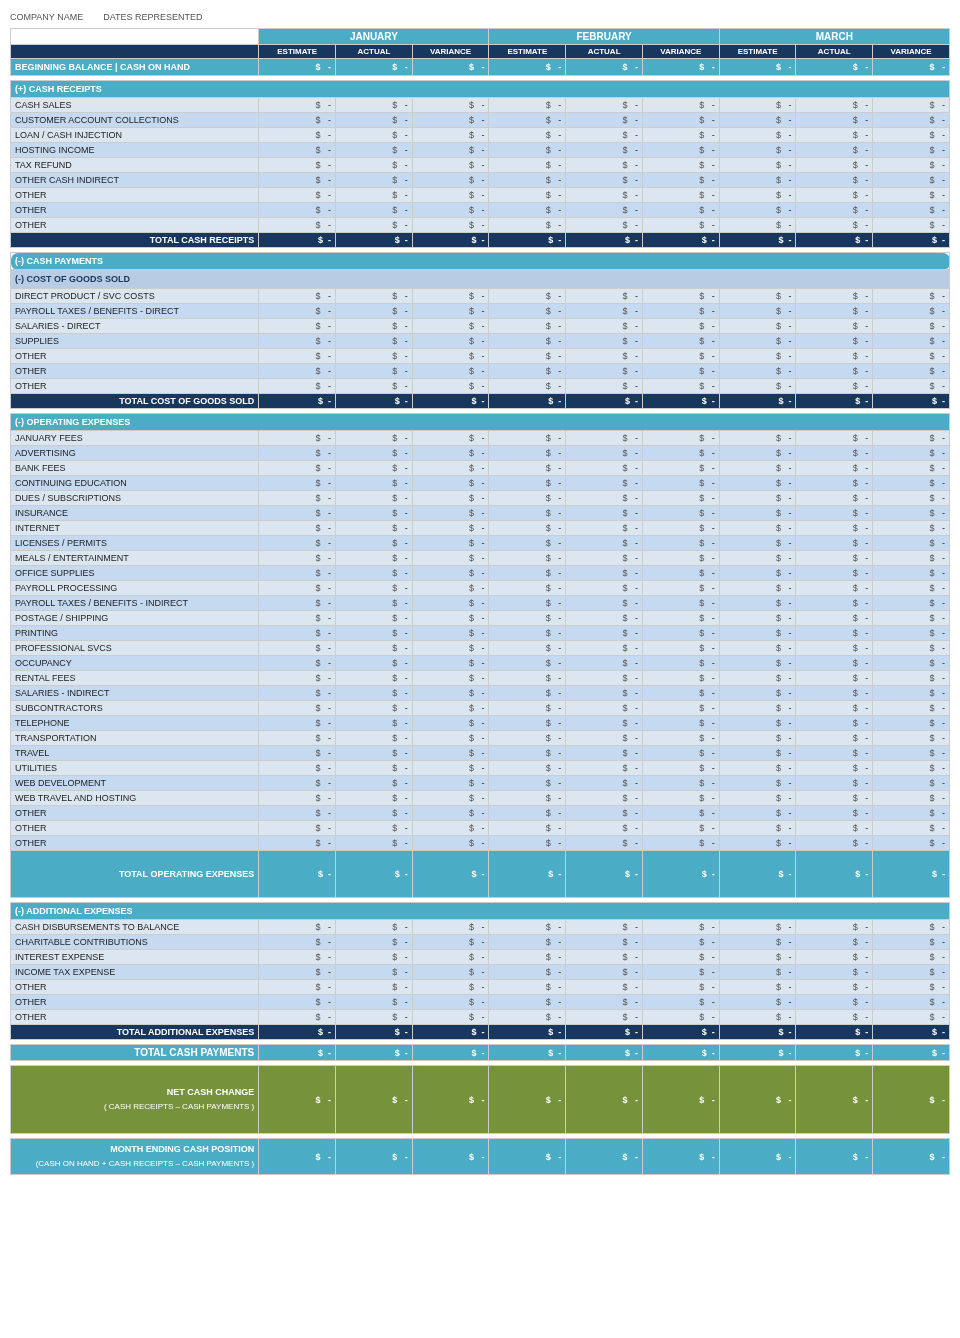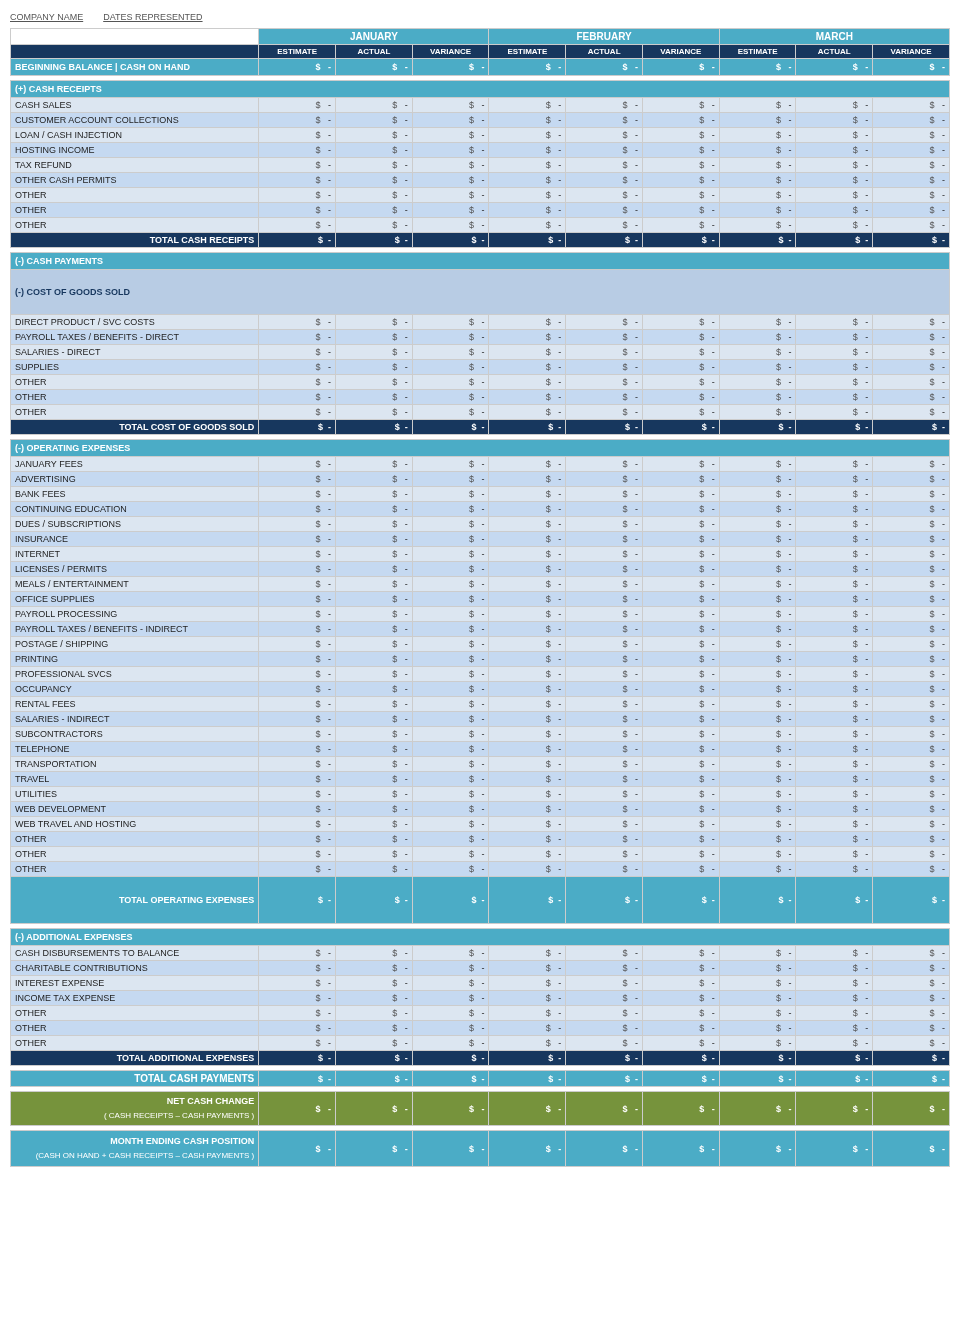--- a/index.html
+++ b/index.html
@@ -1,20 +1,20 @@
 <!DOCTYPE html>
 <html><head>
   <meta charset="utf-8">
   <style>
     * { box-sizing: border-box; margin: 0; padding: 0; }
     body { font-family: Arial, sans-serif; background: #fff; font-size: 10px; color: #222; }
     .page { width: 960px; padding: 12px 10px; }
     h1 { font-size: 18px; font-weight: bold; color: #333; margin-bottom: 8px; letter-spacing: 0.5px; }
     .company-info { display: flex; gap: 20px; margin-bottom: 6px; font-size: 9px; color: #555; }
-    .company-info span { text-transform: uppercase; text-decoration: underline; }
+    .company-info span { text-transform: uppercase; }
 
     table { width: 100%; border-collapse: collapse; }
     th, td { border: 1px solid #ccc; padding: 2px 4px; font-size: 9px; }
 
     
     .month-header { text-align: center; font-weight: bold; color: #fff; font-size: 10px; }
     .jan-bg { background-color: #4bacc6; text-align: center; }
     .feb-bg { background-color: #4bacc6; }
     .mar-bg { background-color: #4bacc6; }
 
@@ -136,21 +136,21 @@
           <td class="money-cell "><span class="dollar">$</span>&nbsp;&nbsp;&nbsp;-</td>
           <td class="money-cell "><span class="dollar">$</span>&nbsp;&nbsp;&nbsp;-</td>
           <td class="money-cell "><span class="dollar">$</span>&nbsp;&nbsp;&nbsp;-</td>
           <td class="money-cell "><span class="dollar">$</span>&nbsp;&nbsp;&nbsp;-</td>
           <td class="money-cell "><span class="dollar">$</span>&nbsp;&nbsp;&nbsp;-</td>
           <td class="money-cell "><span class="dollar">$</span>&nbsp;&nbsp;&nbsp;-</td>
           <td class="money-cell "><span class="dollar">$</span>&nbsp;&nbsp;&nbsp;-</td>
           <td class="money-cell "><span class="dollar">$</span>&nbsp;&nbsp;&nbsp;-</td>
         </tr>
         <tr class="alt2">
-          <td class="label-col" style="">OTHER CASH PERMITS</td>
+          <td class="label-col" style="">OTHER CASH INDIRECT</td>
           <td class="money-cell "><span class="dollar">$</span>&nbsp;&nbsp;&nbsp;-</td>
           <td class="money-cell "><span class="dollar">$</span>&nbsp;&nbsp;&nbsp;-</td>
           <td class="money-cell "><span class="dollar">$</span>&nbsp;&nbsp;&nbsp;-</td>
           <td class="money-cell "><span class="dollar">$</span>&nbsp;&nbsp;&nbsp;-</td>
           <td class="money-cell "><span class="dollar">$</span>&nbsp;&nbsp;&nbsp;-</td>
           <td class="money-cell "><span class="dollar">$</span>&nbsp;&nbsp;&nbsp;-</td>
           <td class="money-cell "><span class="dollar">$</span>&nbsp;&nbsp;&nbsp;-</td>
           <td class="money-cell "><span class="dollar">$</span>&nbsp;&nbsp;&nbsp;-</td>
           <td class="money-cell "><span class="dollar">$</span>&nbsp;&nbsp;&nbsp;-</td>
         </tr>
@@ -199,24 +199,24 @@
           <td class="money-cell" style="background:#17375e; color:#fff; font-weight:bold;"><span>$</span>&nbsp;&nbsp;-</td>
           <td class="money-cell" style="background:#17375e; color:#fff; font-weight:bold;"><span>$</span>&nbsp;&nbsp;-</td>
           <td class="money-cell" style="background:#17375e; color:#fff; font-weight:bold;"><span>$</span>&nbsp;&nbsp;-</td>
           <td class="money-cell" style="background:#17375e; color:#fff; font-weight:bold;"><span>$</span>&nbsp;&nbsp;-</td>
           <td class="money-cell" style="background:#17375e; color:#fff; font-weight:bold;"><span>$</span>&nbsp;&nbsp;-</td>
         </tr>
         <tr>
           <td colspan="10" style="background:#fff; border:none; height:5px;"></td>
         </tr>
         <tr>
-          <td colspan="10" style="background:#4bacc6; color:#fff; font-weight:bold; font-size:9px; padding:3px 4px;">(-) CASH PAYMENTS</td>
-        </tr>
-        <tr>
-          <td colspan="10" style="background:#b8cce4; color:#17375e; font-weight:bold; font-size:9px; padding:17px 4px;">(-) COST OF GOODS SOLD</td>
+          <td colspan="10" style="background:#4bacc6; color:#fff; font-weight:bold; font-size:9px; padding:3px 4px;border-radius:7px;">(-) CASH PAYMENTS</td>
+        </tr>
+        <tr>
+          <td colspan="10" style="background:#b8cce4; color:#17375e; font-weight:bold; font-size:9px; padding:4px 4px;">(-) COST OF GOODS SOLD</td>
         </tr>
         <tr class="alt1">
           <td class="label-col" style="">DIRECT PRODUCT / SVC COSTS</td>
           <td class="money-cell "><span class="dollar">$</span>&nbsp;&nbsp;&nbsp;-</td>
           <td class="money-cell "><span class="dollar">$</span>&nbsp;&nbsp;&nbsp;-</td>
           <td class="money-cell "><span class="dollar">$</span>&nbsp;&nbsp;&nbsp;-</td>
           <td class="money-cell "><span class="dollar">$</span>&nbsp;&nbsp;&nbsp;-</td>
           <td class="money-cell "><span class="dollar">$</span>&nbsp;&nbsp;&nbsp;-</td>
           <td class="money-cell "><span class="dollar">$</span>&nbsp;&nbsp;&nbsp;-</td>
           <td class="money-cell "><span class="dollar">$</span>&nbsp;&nbsp;&nbsp;-</td>
@@ -775,21 +775,21 @@
           <td class="money-cell" style="background:#4bacc6; color:#fff; font-weight:bold;"><span>$</span>&nbsp;&nbsp;-</td>
           <td class="money-cell" style="background:#4bacc6; color:#fff; font-weight:bold;"><span>$</span>&nbsp;&nbsp;-</td>
           <td class="money-cell" style="background:#4bacc6; color:#fff; font-weight:bold;"><span>$</span>&nbsp;&nbsp;-</td>
           <td class="money-cell" style="background:#4bacc6; color:#fff; font-weight:bold;"><span>$</span>&nbsp;&nbsp;-</td>
           <td class="money-cell" style="background:#4bacc6; color:#fff; font-weight:bold;"><span>$</span>&nbsp;&nbsp;-</td>
         </tr>
         <tr>
           <td colspan="10" style="background:#fff; border:none; height:5px;"></td>
         </tr>
         <tr>
-          <td class="label-col" style="background:#76933c; color:#fff; font-weight:bold; text-align:right; font-size:9px; padding:2px 4px; line-height:14px;margin-left:13px;">NET CASH CHANGE<br><span style="font-size:8px; font-weight:normal;">( CASH RECEIPTS – CASH PAYMENTS )</span></td>
+          <td class="label-col" style="background:#76933c; color:#fff; font-weight:bold; text-align:right; font-size:9px; padding:19px 4px; line-height:14px;margin-left:13px;">NET CASH CHANGE<br><span style="font-size:8px; font-weight:normal;">( CASH RECEIPTS – CASH PAYMENTS )</span></td>
           <td class="money-cell" style="background:#76933c; color:#fff; font-weight:bold;">$ &nbsp; -</td>
           <td class="money-cell" style="background:#76933c; color:#fff; font-weight:bold;">$ &nbsp; -</td>
           <td class="money-cell" style="background:#76933c; color:#fff; font-weight:bold;">$ &nbsp; -</td>
           <td class="money-cell" style="background:#76933c; color:#fff; font-weight:bold;">$ &nbsp; -</td>
           <td class="money-cell" style="background:#76933c; color:#fff; font-weight:bold;">$ &nbsp; -</td>
           <td class="money-cell" style="background:#76933c; color:#fff; font-weight:bold;">$ &nbsp; -</td>
           <td class="money-cell" style="background:#76933c; color:#fff; font-weight:bold;">$ &nbsp; -</td>
           <td class="money-cell" style="background:#76933c; color:#fff; font-weight:bold;">$ &nbsp; -</td>
           <td class="money-cell" style="background:#76933c; color:#fff; font-weight:bold;">$ &nbsp; -</td>
         </tr>

